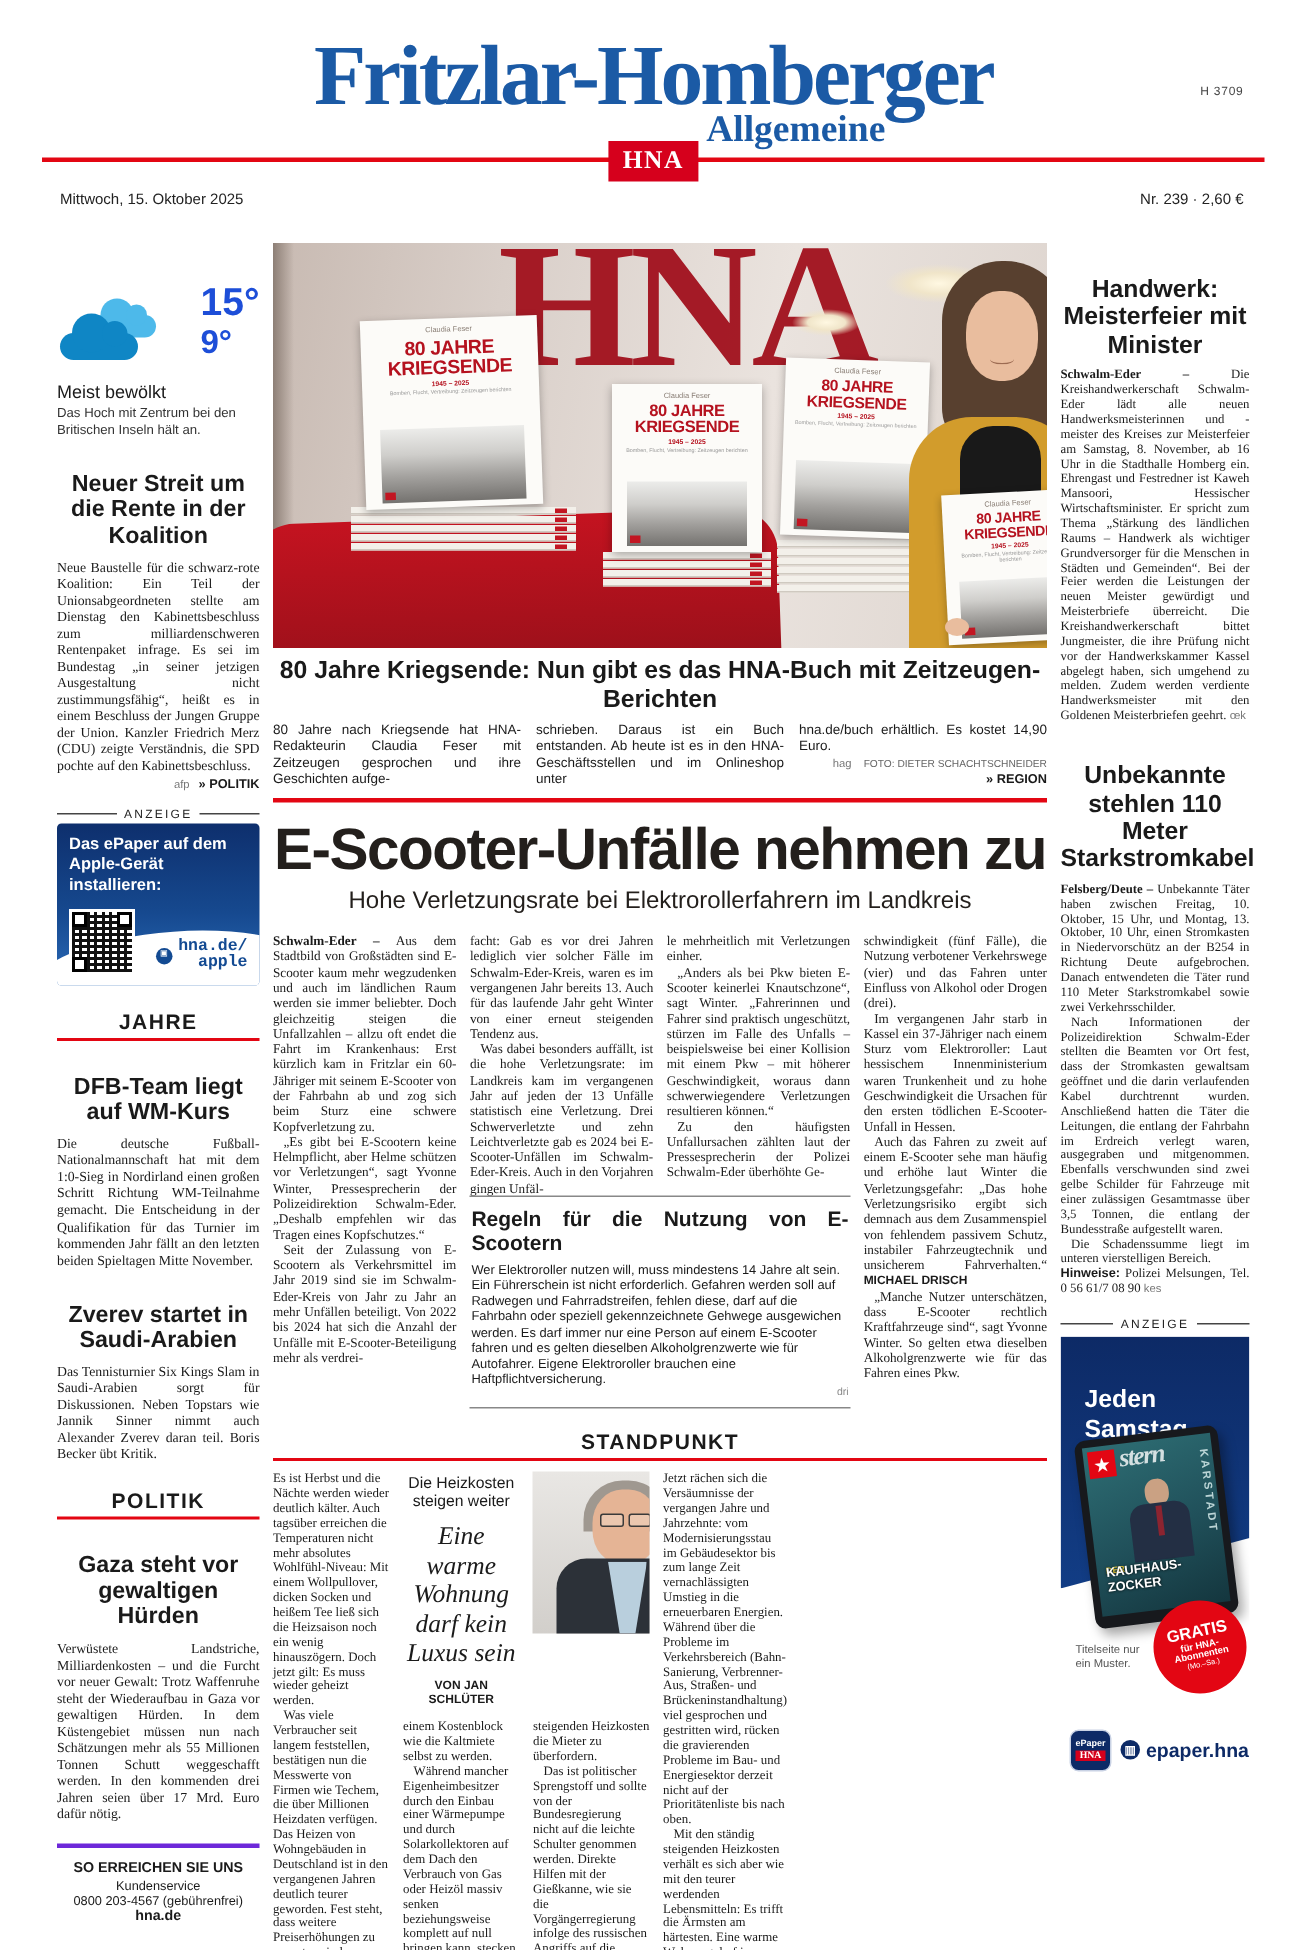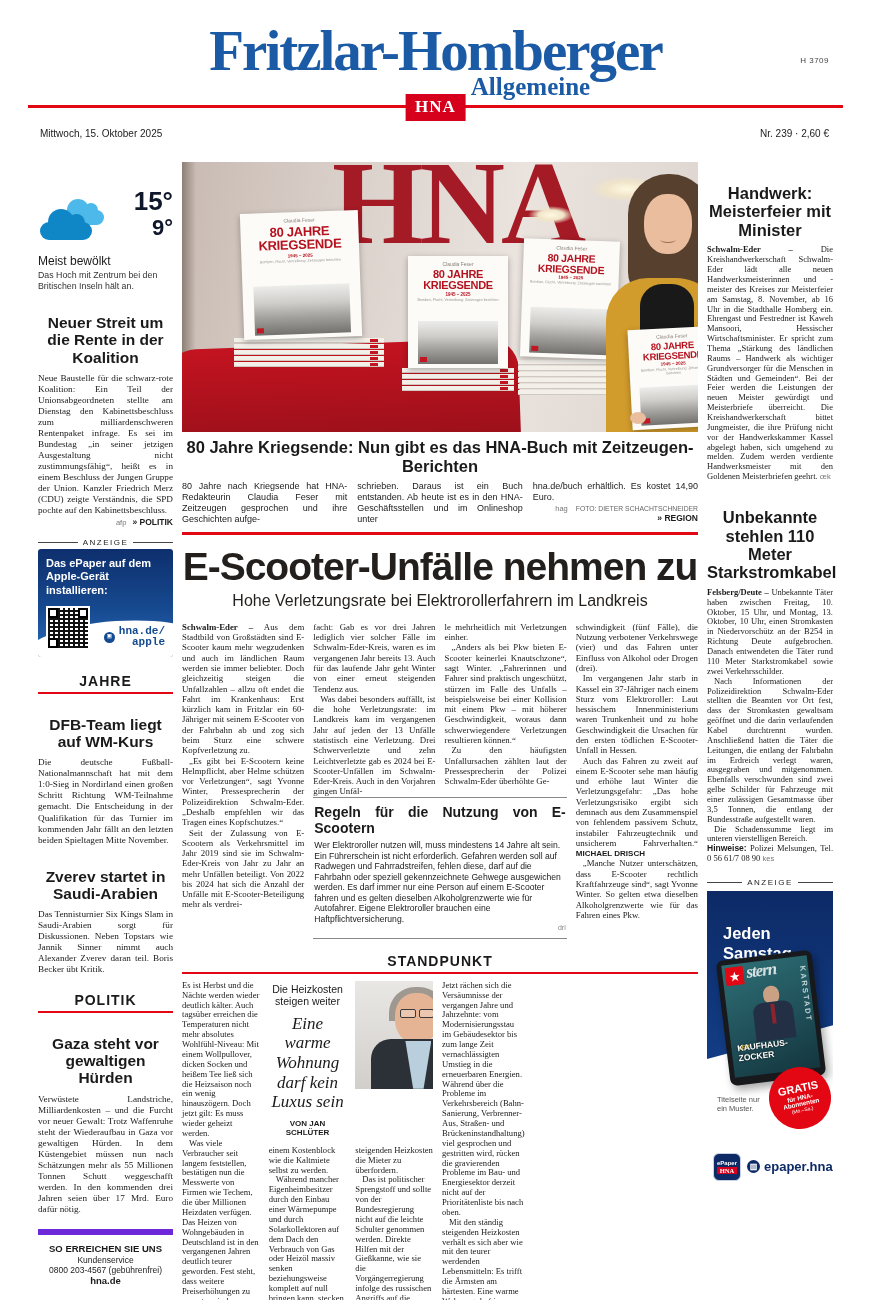--- a/index.html
+++ b/index.html
@@ -38,21 +38,21 @@
   .weather { margin-top:30px; }
   .weather-top { display:flex; align-items:flex-start; }
   .cloud-wrap { position:relative; width:72px; height:52px; margin-top:8px; }
   .cloud { position:absolute; border-radius:14px; }
   .cloud.back { width:44px; height:15px; background:#4db9ea; left:22px; top:14px; }
   .cloud.back::before { content:""; position:absolute; width:22px; height:22px; background:#4db9ea; border-radius:50%; left:7px; top:-11px; }
   .cloud.back::after { content:""; position:absolute; width:14px; height:14px; background:#4db9ea; border-radius:50%; right:6px; top:-7px; }
   .cloud.front { width:52px; height:18px; background:#0f86c5; left:2px; top:26px; }
   .cloud.front::before { content:""; position:absolute; width:26px; height:26px; background:#0f86c5; border-radius:50%; left:8px; top:-13px; }
   .cloud.front::after { content:""; position:absolute; width:17px; height:17px; background:#0f86c5; border-radius:50%; right:7px; top:-8px; }
-  .temps { margin-left:auto; text-align:right; color:#0f172a; font-weight:bold; line-height:1; }
+  .temps { margin-left:auto; color:#1d4ed8; font-weight:bold; line-height:1; }
   .temp-high { font-size:26px; }
   .temp-low { font-size:22px; margin-top:3px; }
   .w-cond { font-weight:normal; font-size:12px; margin-top:6px; }
   .w-desc { font-size:8.8px; line-height:1.25; color:#333; margin-top:2px; }
 
   .l-art { margin-top:22px; }
   .l-art .hl { font-size:15.5px; margin-bottom:7px; }
   .endline { display:flex; justify-content:flex-end; align-items:baseline; gap:6px; margin-top:1px; }
 
   .apple-ad { position:relative; height:108px; background:linear-gradient(180deg,#0e2f6d 0%,#16498f 55%,#2a6ab8 100%); border-radius:3px; overflow:hidden; padding:8px 8px 0; margin-top:2px; }
@@ -62,21 +62,21 @@
   .qr-inner { width:100%; height:100%; background:
       repeating-linear-gradient(0deg,#111 0 2px,transparent 2px 4px),
       repeating-linear-gradient(90deg,#111 0 2px,#fff 2px 5px); position:relative; }
   .qr-c { position:absolute; width:10px; height:10px; border:2.5px solid #000; background:#fff; }
   .qr-c.a{left:0;top:0} .qr-c.b{right:0;top:0} .qr-c.c{left:0;bottom:0}
   .apple-link { position:absolute; right:8px; bottom:8px; display:flex; align-items:center; gap:4px; color:#134a92; font-weight:bold; font-size:11px; line-height:1.05; text-align:right;font-family:Liberation Mono, monospace; }
   .dot-icon { width:11px; height:11px; border-radius:50%; background:#134a92; color:#fff; font-size:7px; display:flex; align-items:center; justify-content:center; }
 
   .sec-head { margin-top:16px; text-align:center; font-weight:bold; font-size:14px; letter-spacing:1px; padding-bottom:3px; border-bottom:2px solid #e30613; }
 
-  .contact { border-top:6px solid #6d28d9; margin-top:14px; padding-top:8px; text-align:center; }
+  .contact { border-top:3px solid #6d28d9; margin-top:14px; padding-top:8px; text-align:center; }
   .contact .c1 { font-weight:bold; font-size:9.5px; }
   .contact .c2 { font-size:8.5px; margin-top:1px; }
   .contact .c3 { font-size:8.5px; }
   .contact .c4 { font-weight:bold; font-size:9.5px; }
 
   .barcode-wrap { margin-top:16px; width:150px; }
   .bc-top { text-align:right; font-size:9px; letter-spacing:3px; padding-right:4px; font-family:"Liberation Mono",monospace; }
 
   
   .photo { position:relative; height:270px; margin-top:4px; background:linear-gradient(100deg,#c8bab2 0%,#d9cfc9 28%,#eae3de 62%,#ddd4ce 100%); overflow:hidden; }

